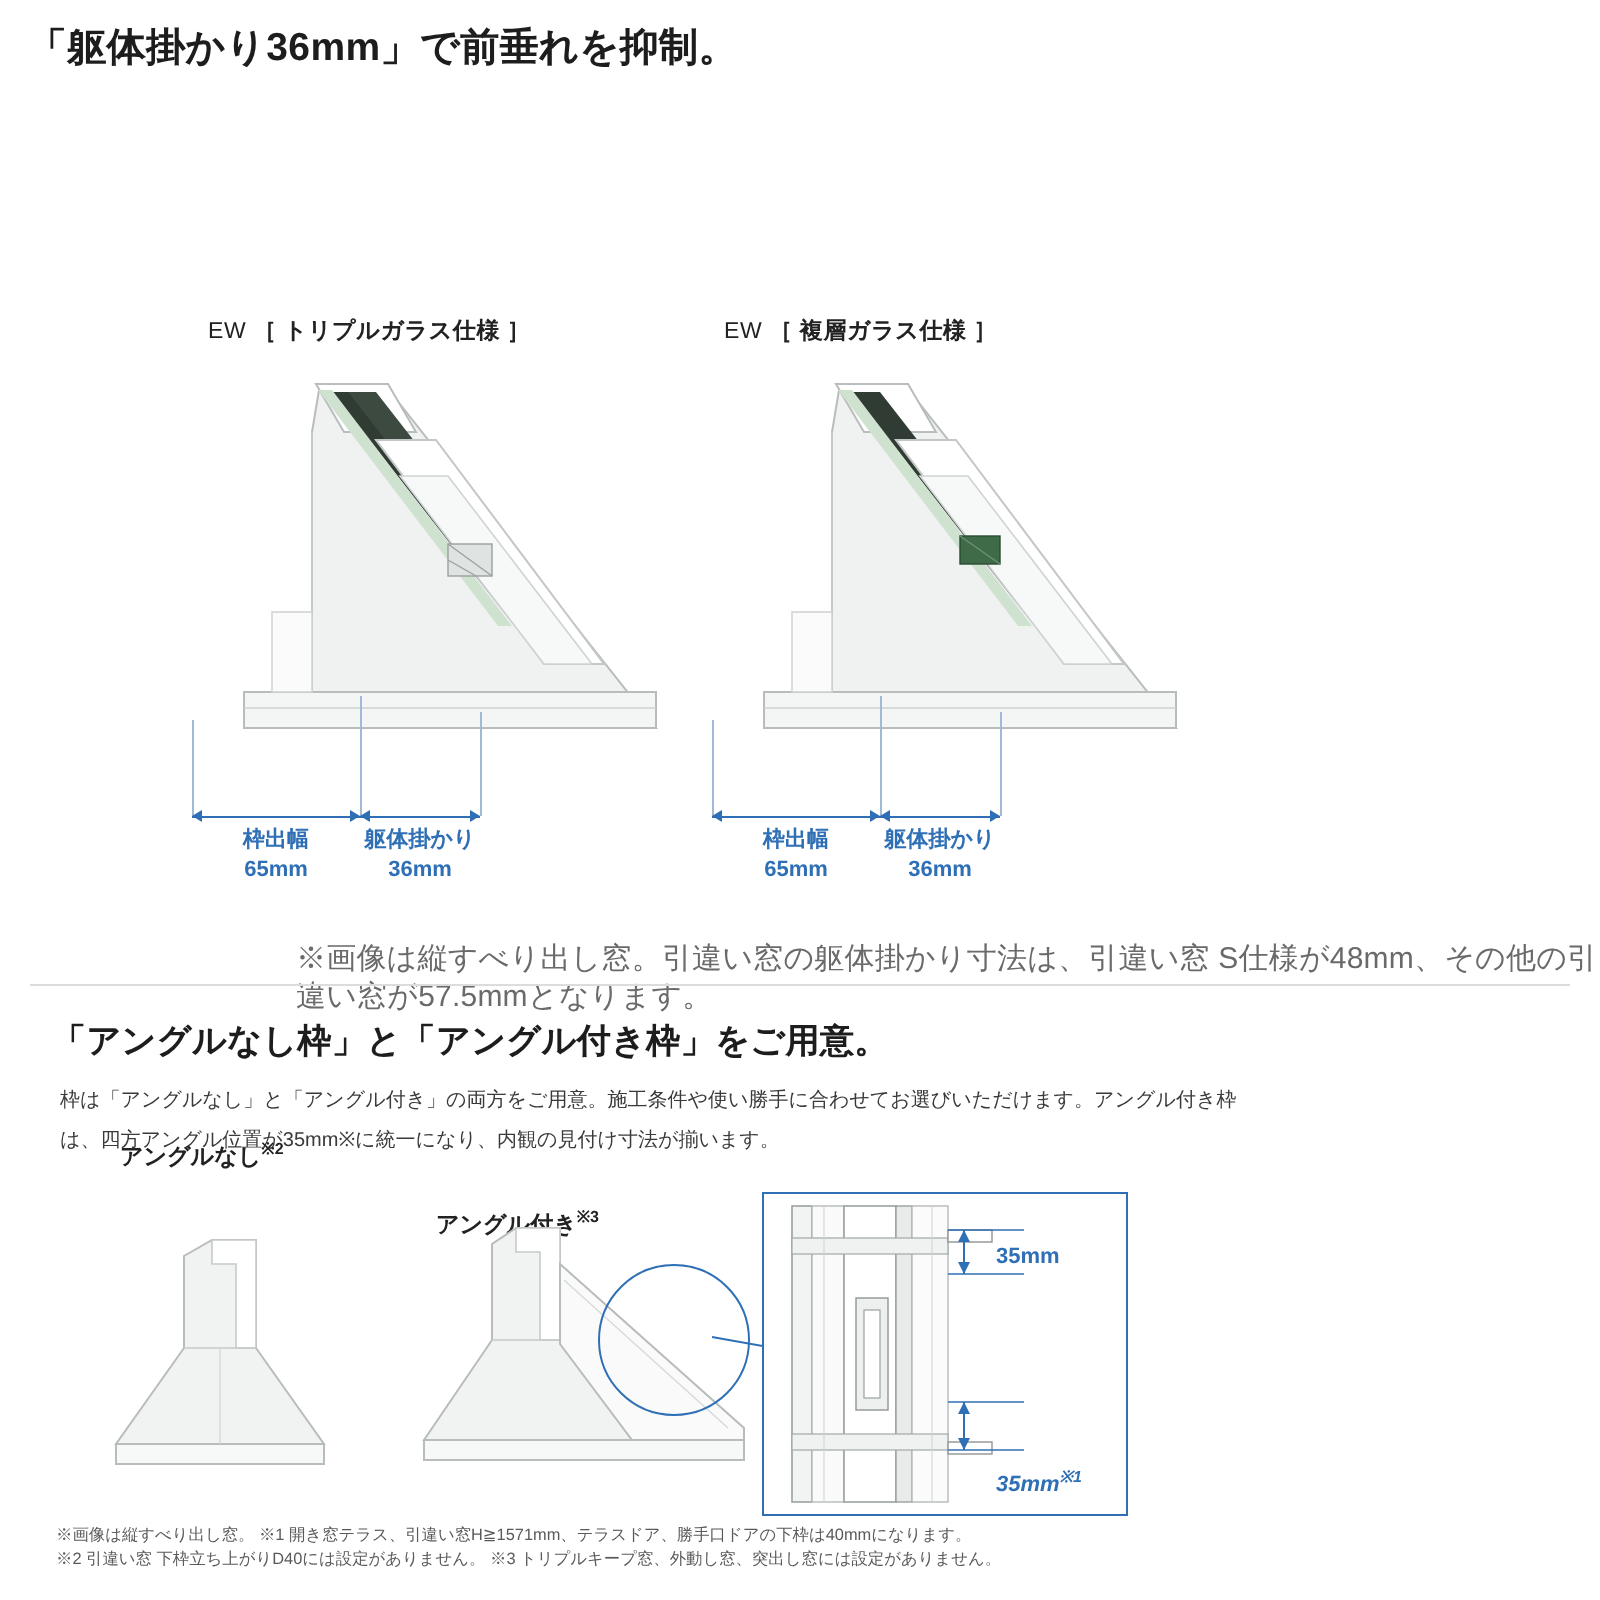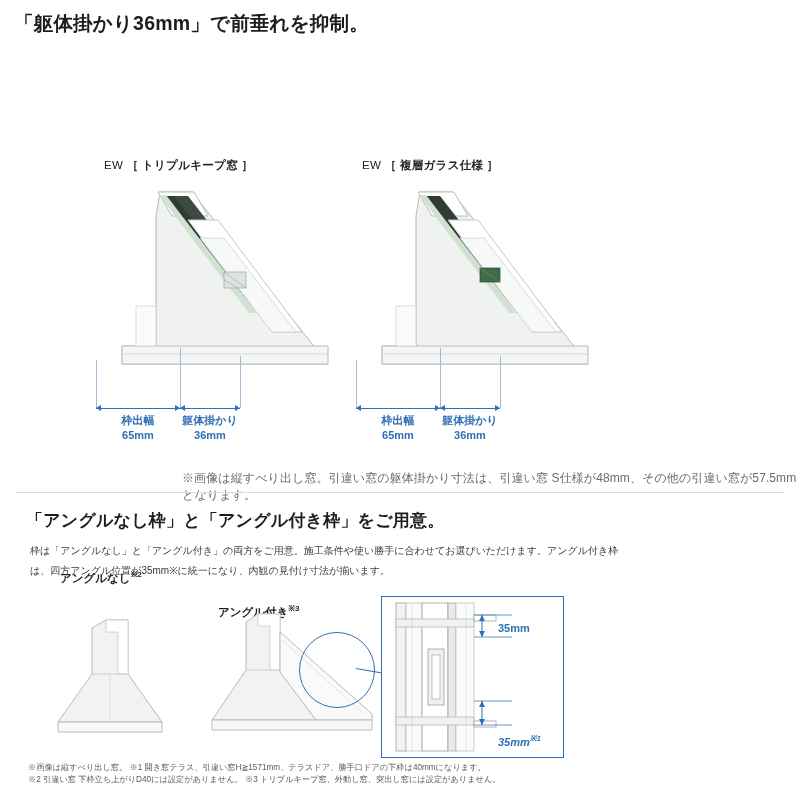--- a/index.html
+++ b/index.html
@@ -45,24 +45,23 @@
     position: absolute;
     font-size: 11.5px;
     font-weight: bold;
     color: #222;
     letter-spacing: 0.3px;
   }
   .fig-cap .ew { font-weight: normal; }
 
   .note-small {
     position: absolute;
-    font-size: 12px;
+    font-size: 15px;
     color: #6a6a6a;
     letter-spacing: 0.1px;
-    margin-left: 34px;
   }
 
   
   .dimgroup { position: absolute; }
   .dimline {
     position: absolute;
     height: 1px;
     background: #2f6fb5;
   }
   .dimlabel {
@@ -179,21 +178,21 @@
 </style>
 </head>
 <body>
 
 <div class="page">
 
   <div class="sec1-title">「躯体掛かり36mm」で前垂れを抑制。</div>
 
   <div class="fig-cap" style="left:104px; top:158px;">
     <span class="ew">EW</span>
-    <span>［ トリプルキープ窓 ］</span>
+    <span>［ トリプルガラス仕様 ］</span>
   </div>
   <div class="fig-cap" style="left:362px; top:158px;">
     <span class="ew">EW</span>
     <span>［ 複層ガラス仕様 ］</span>
   </div>
 
   <div class="sectionfig" style="left:96px; top:186px; width:290px; height:190px;">
     <svg width="290" height="190" viewBox="0 0 290 190">
 
       <polygon points="64,6 96,6 232,178 26,178 26,160 60,160 60,30" fill="#f0f1f1" stroke="#b8bcbc" stroke-width="1"></polygon>

